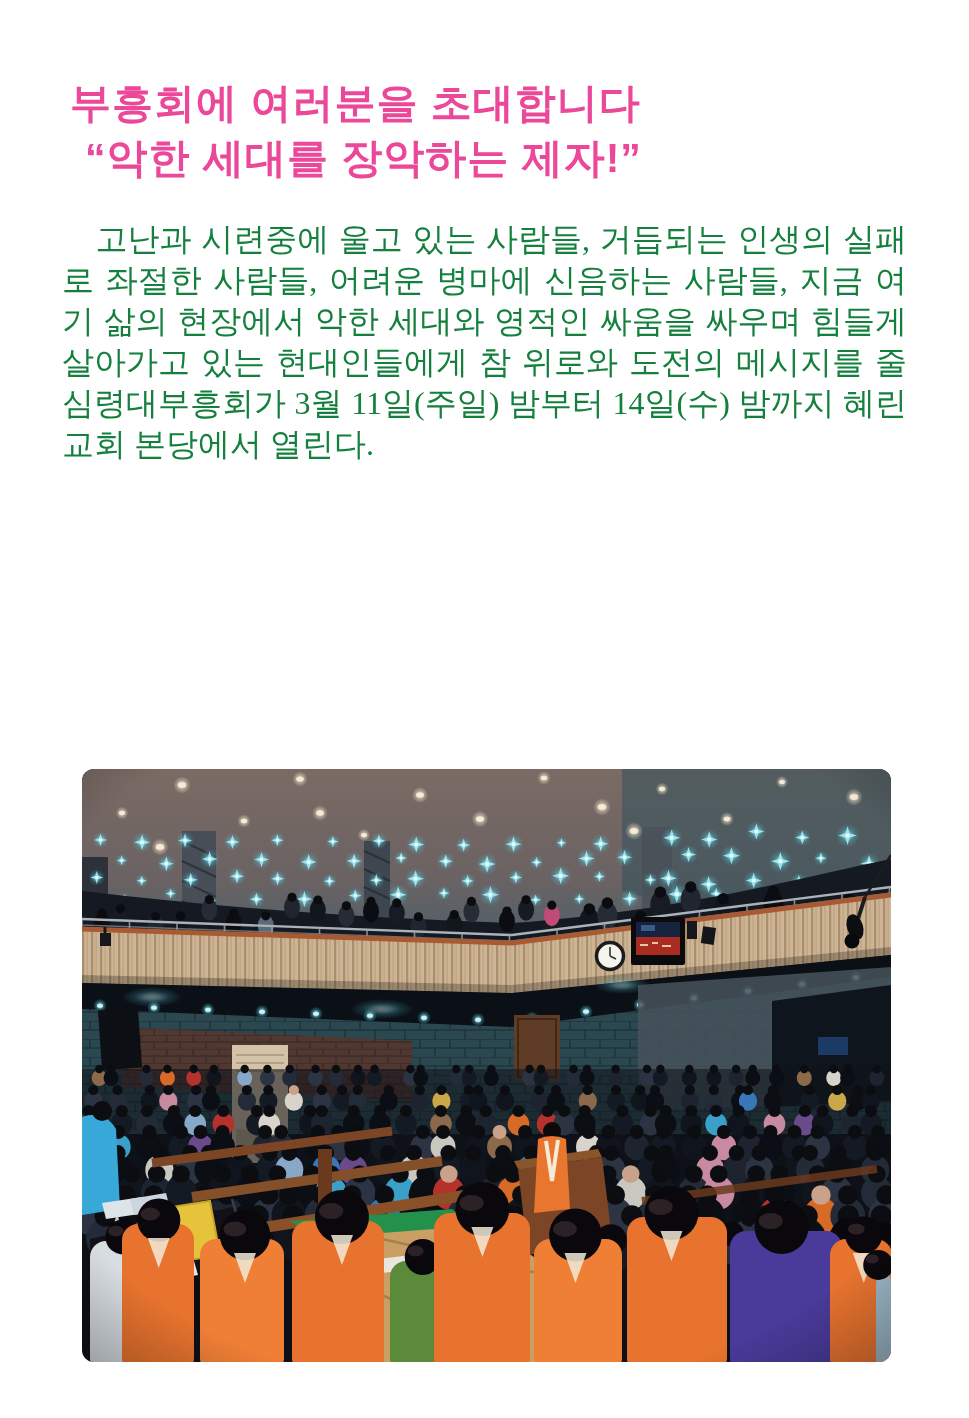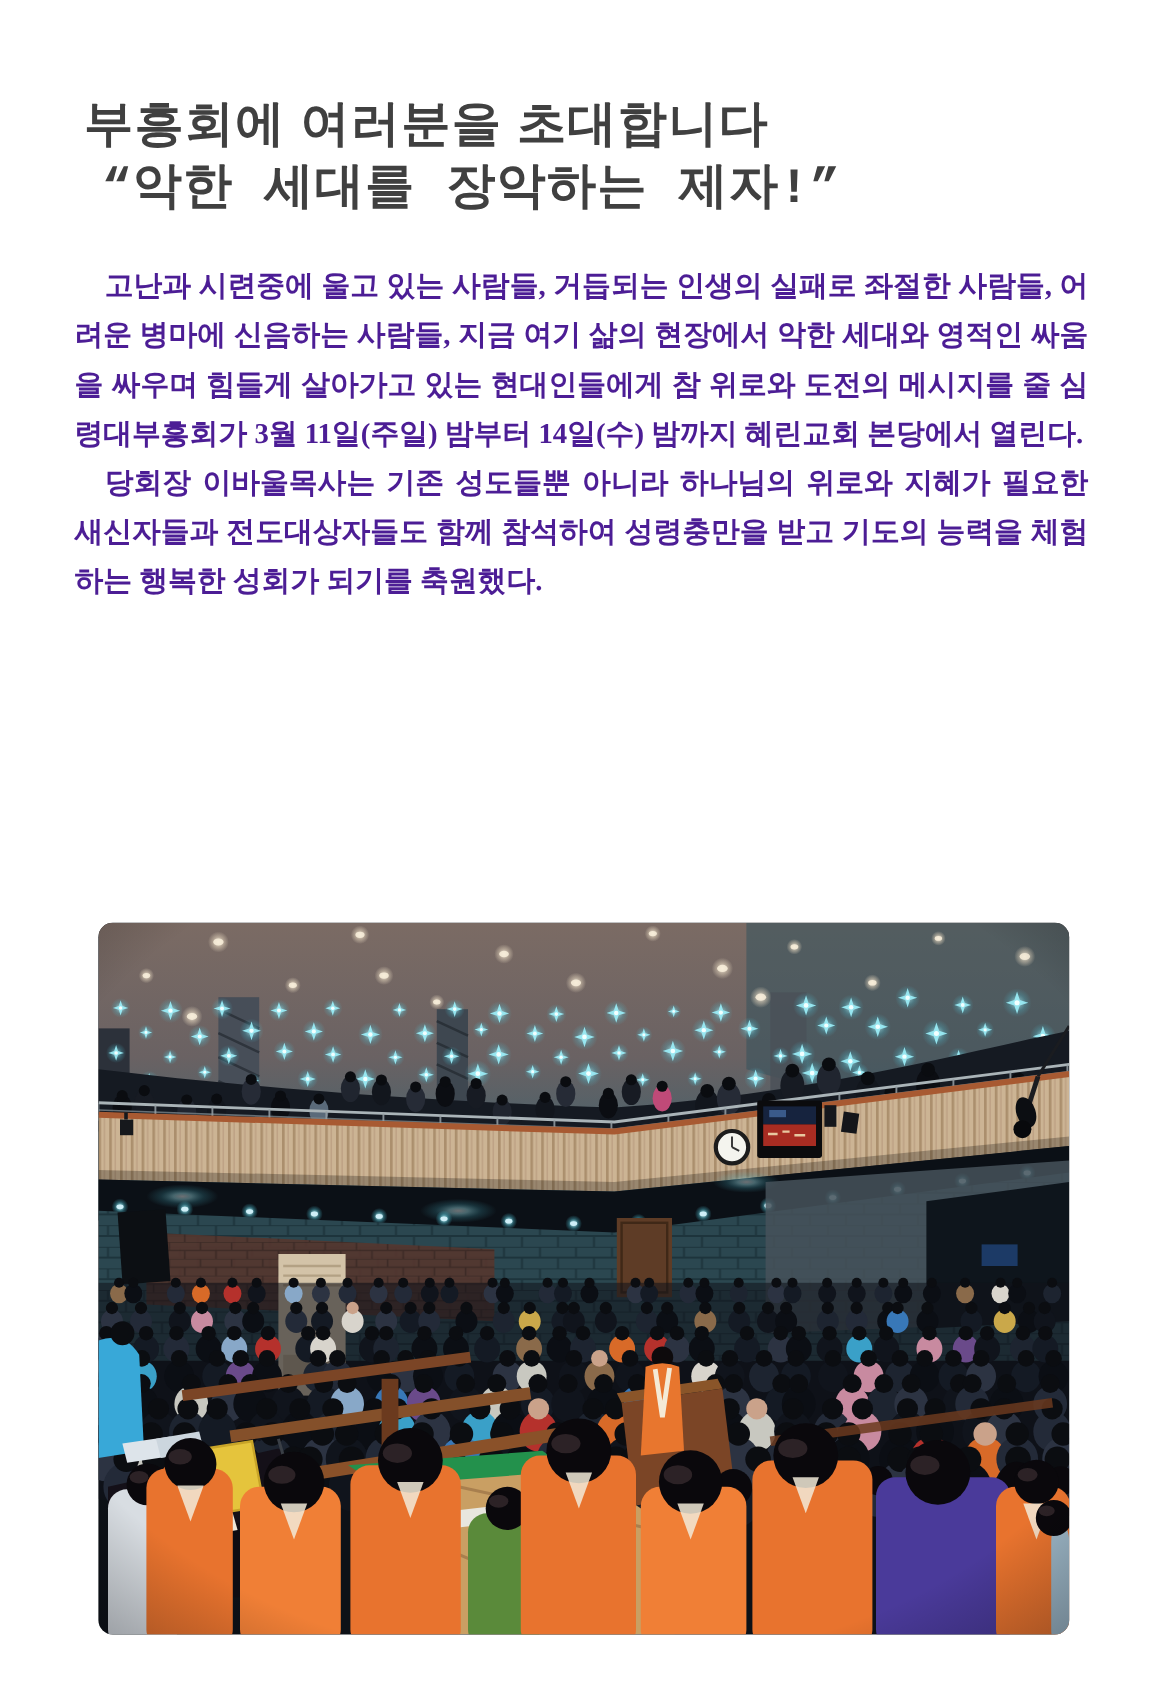--- a/index.html
+++ b/index.html
@@ -3,29 +3,28 @@
 <meta charset="utf-8">
 <style>
   html,body{margin:0;padding:0;}
   body{
     width:969px;height:1418px;position:relative;background:#ffffff;
     font-family:"Liberation Serif","DejaVu Serif",serif;overflow:hidden;
   }
   .headline{
     position:absolute;left:70px;top:76px;
     font-family:"Liberation Sans","DejaVu Sans",sans-serif;
-    font-weight:900;color:#404040;font-size:41px;line-height:55px;
+    font-weight:900;color:#ec4899;font-size:41px;line-height:55px;
     letter-spacing:1px;white-space:nowrap;
   }
-  .headline .line2{padding-left:15px;font-family:Liberation Mono, monospace;}
+  .headline .line2{padding-left:15px;}
   .article{
     position:absolute;left:62px;top:219px;width:845px;
-    font-size:24px;line-height:41px;color:#4c1d95;
+    font-size:32px;line-height:41px;color:#15803d;
     text-align:justify;
-    font-weight:bold;
   }
   .article p{margin:0;text-indent:1.05em;word-break:normal;}
   .photo{
     position:absolute;left:82px;top:769px;width:809px;height:593px;
     border-radius:12px;overflow:hidden;background:#0d1117;
   }
   .photo svg{display:block;width:809px;height:593px;}
   .c-carpet{fill:var(--carpet_green,#23914c);}
   .c-floor{fill:var(--floor_wood,#c99f63);}
   .c-pew{fill:var(--pew_brown,#7b4526);}
@@ -34,21 +33,20 @@
 </head>
 <body>
 
 <div class="headline">
   <div class="line1">부흥회에 여러분을 초대합니다</div>
   <div class="line2">“악한 세대를 장악하는 제자!”</div>
 </div>
 
 <div class="article">
   <p>고난과 시련중에 울고 있는 사람들, 거듭되는 인생의 실패로 좌절한 사람들, 어려운 병마에 신음하는 사람들, 지금 여기 삶의 현장에서 악한 세대와 영적인 싸움을 싸우며 힘들게 살아가고 있는 현대인들에게 참 위로와 도전의 메시지를 줄 심령대부흥회가 3월 11일(주일) 밤부터 14일(수) 밤까지 혜린교회 본당에서 열린다.</p>
-  <p>당회장 이바울목사는 기존 성도들뿐 아니라 하나님의 위로와 지혜가 필요한 새신자들과 전도대상자들도 함께 참석하여 성령충만을 받고 기도의 능력을 체험하는 행복한 성회가 되기를 축원했다.</p>
 </div>
 
 <div class="photo">
 <svg viewBox="0 0 809 593" xmlns="http://www.w3.org/2000/svg">
   <defs>
     <linearGradient id="ceilG" x1="0" y1="0" x2="0" y2="1">
       <stop offset="0" stop-color="#7b6b64"></stop>
           <stop offset="0.45" stop-color="#6a6263"></stop>
       <stop offset="0.75" stop-color="#47616b"></stop>
           <stop offset="1" stop-color="#2e4e59"></stop>

